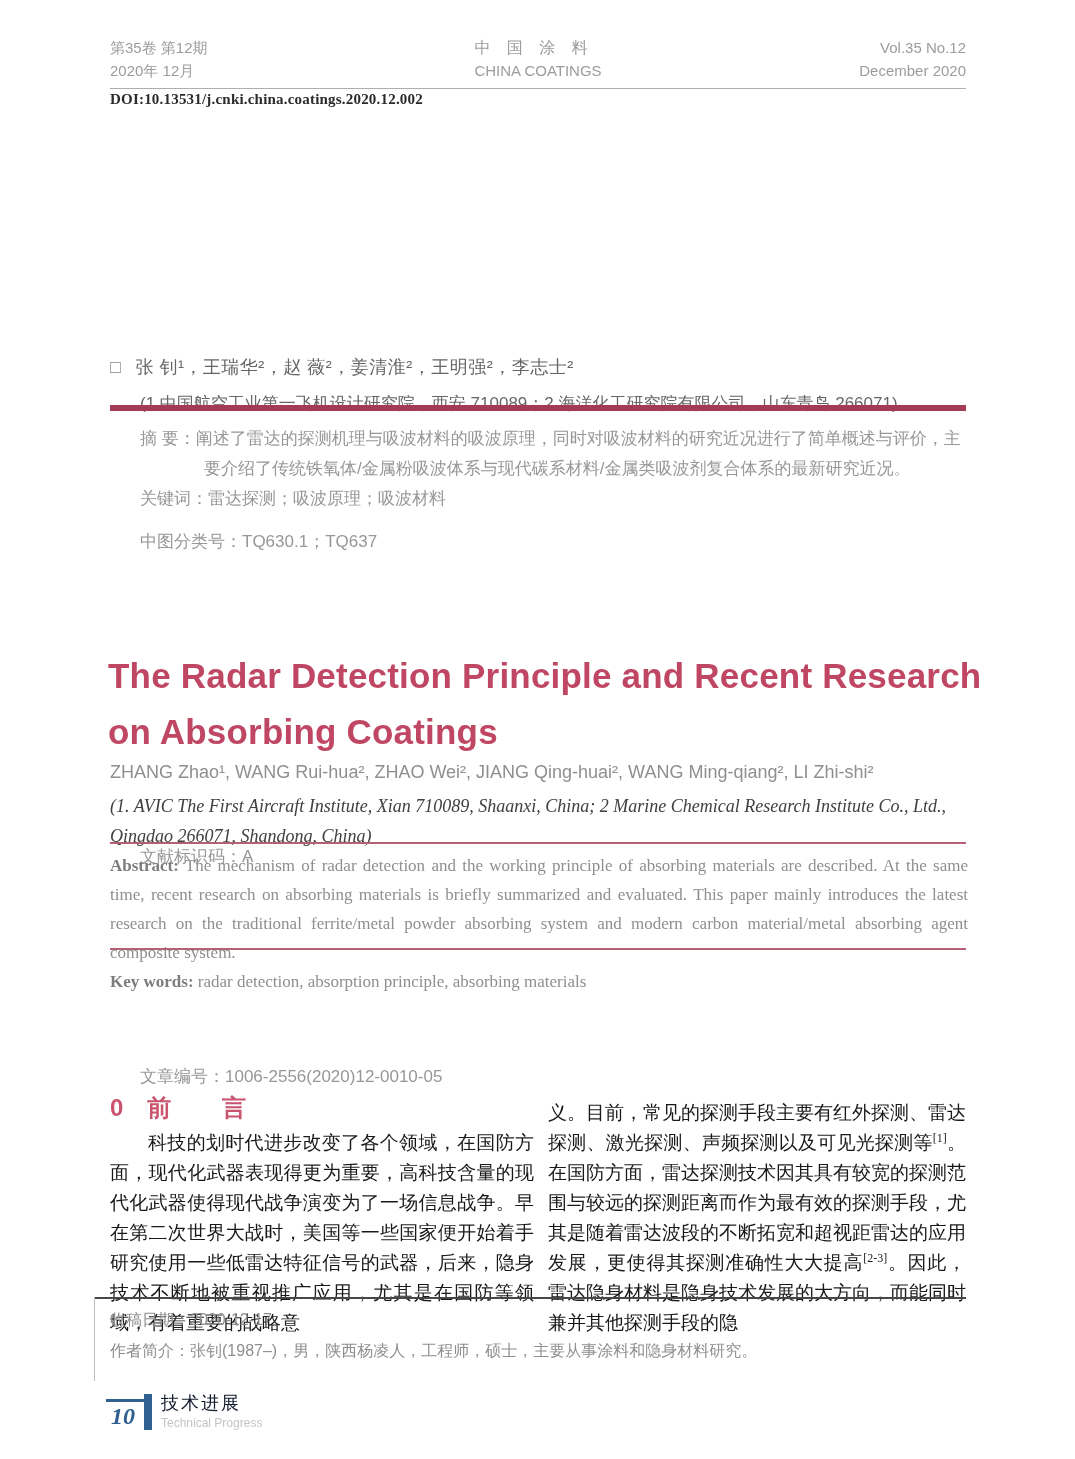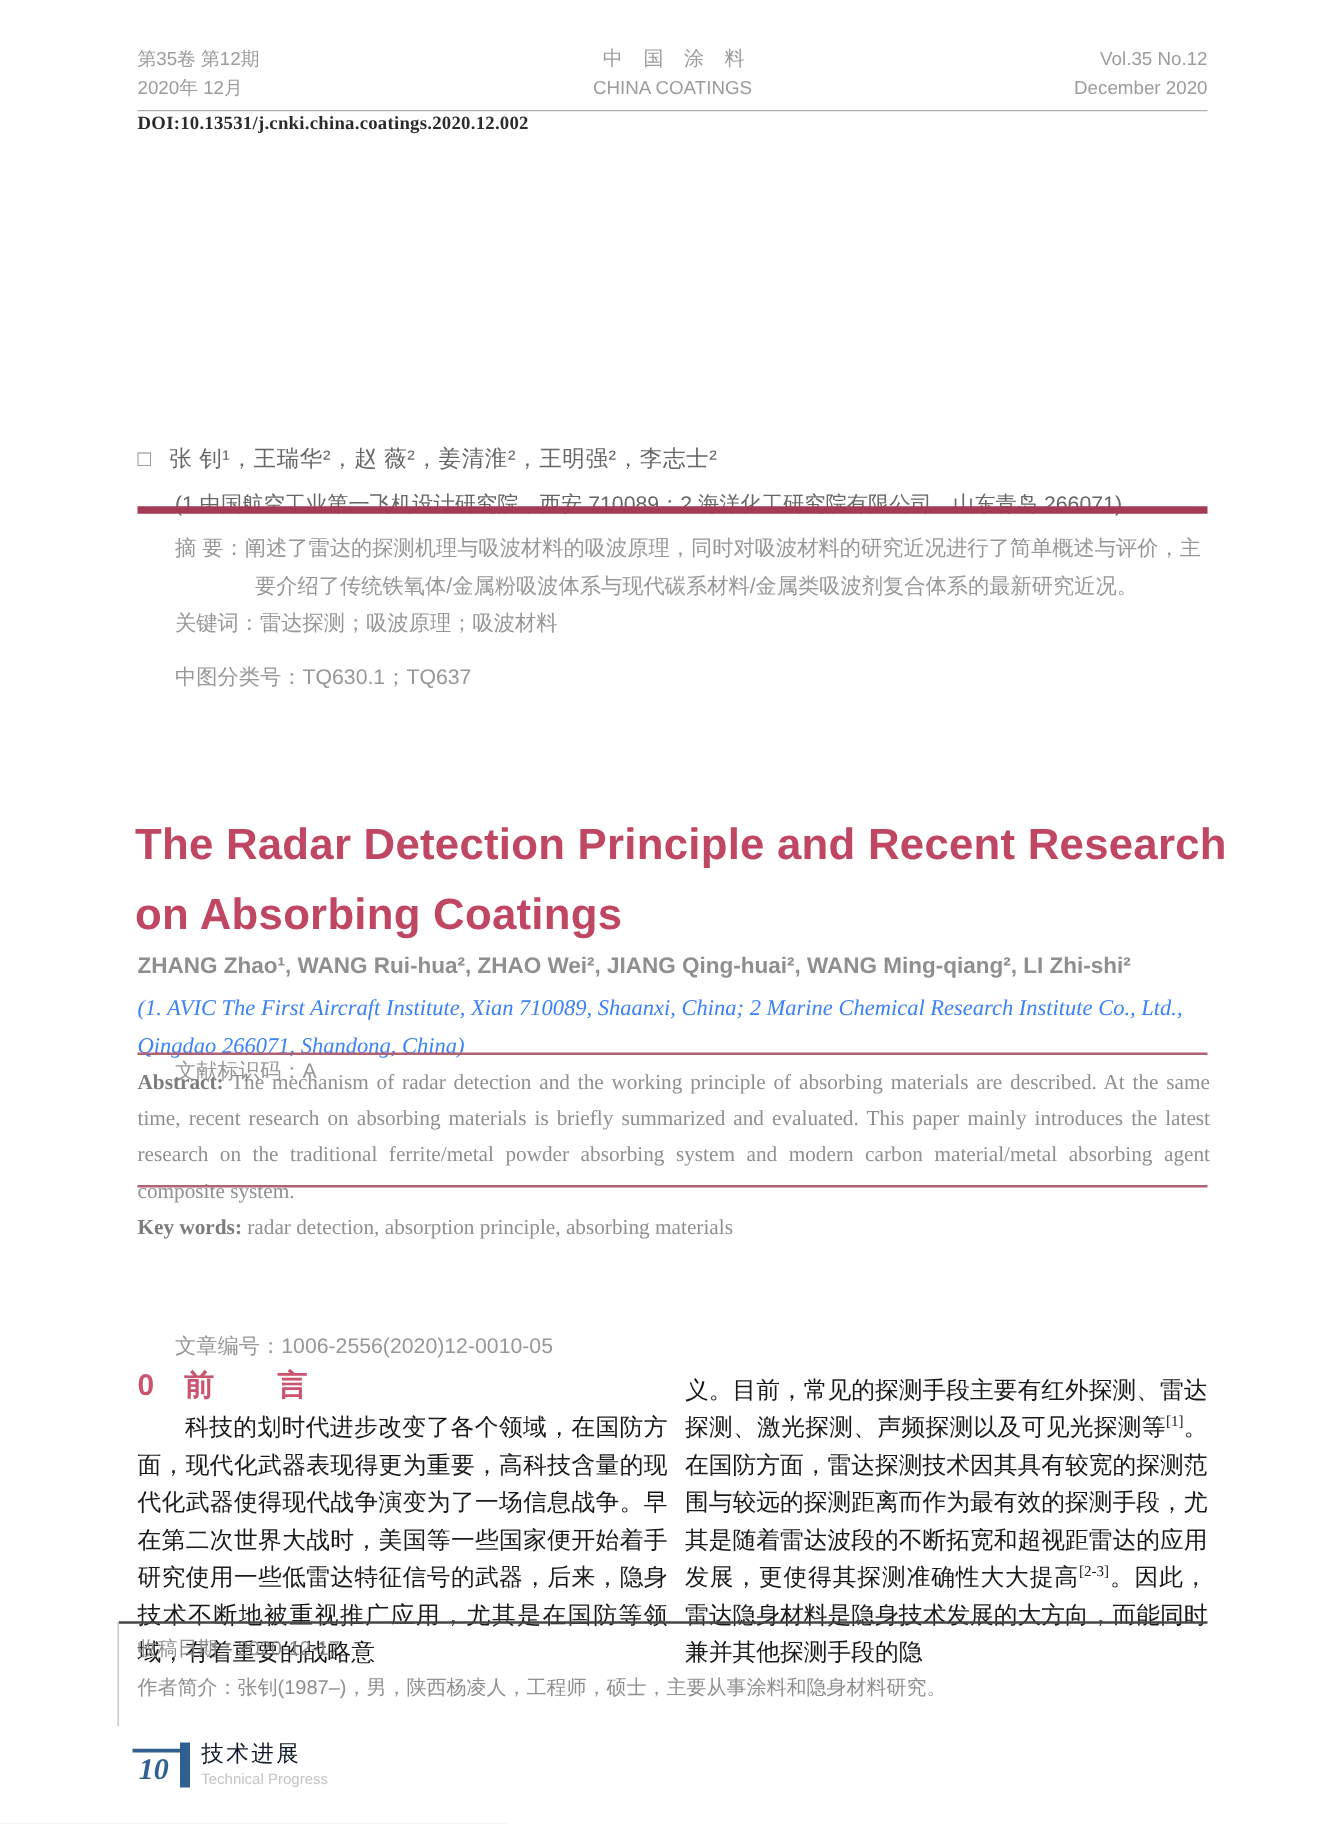--- a/index.html
+++ b/index.html
@@ -11,21 +11,21 @@
     overflow:hidden;
     margin:0 auto;
   }
   
   .jheader{
     position:absolute;left:110px;top:36px;width:856px;
     display:grid;grid-template-columns:1fr auto 1fr;
     color:#9c9c9c;font-size:15px;line-height:23px;
   }
   .jh-left{text-align:left;}
-  .jh-center{text-align:right;}
+  .jh-center{text-align:left;}
   .jh-right{text-align:right;}
   .jname-cn{font-size:16px;letter-spacing:6px;}
   .header-rule{position:absolute;left:110px;top:88px;width:856px;border-top:1px solid #aeaeae;}
   .doi{
     position:absolute;left:110px;top:91px;
     font-family:"Liberation Serif", serif;font-weight:bold;
     font-size:15px;color:#2b2b2b;letter-spacing:.2px;
   }
   
   .cn-title{
@@ -58,26 +58,26 @@
   .class-row .cell2{flex:0 0 220px;}
   .class-row .cell3{flex:1;}
   
   .en-title{
     position:absolute;left:108px;top:648px;margin:0;width:880px;
     font-size:35px;line-height:56px;font-weight:bold;color:#c04764;
     letter-spacing:.2px;
   }
   .en-authors{
     position:absolute;left:110px;top:762px;width:880px;
-    font-size:18px;color:#8f8f8f;font-weight:bold;
+    font-size:18px;color:#8f8f8f;
   }
   .en-affil{
     position:absolute;left:110px;top:791px;width:856px;
     font-family:"Liberation Serif", serif;font-style:italic;
-    font-size:18px;line-height:30px;color:#3b82f6;
+    font-size:18px;line-height:30px;color:#404040;
   }
   .thin-rule{position:absolute;left:110px;width:856px;border-top:2px solid #b26274;}
   .r1{top:842px;}
   .r2{top:948px;}
   .en-abs{
     position:absolute;left:110px;top:851px;width:858px;
     font-family:"Liberation Serif", serif;
     font-size:17px;line-height:29px;color:#8f8f8f;text-align:justify;
   }
   .en-abs p{margin:0;}

